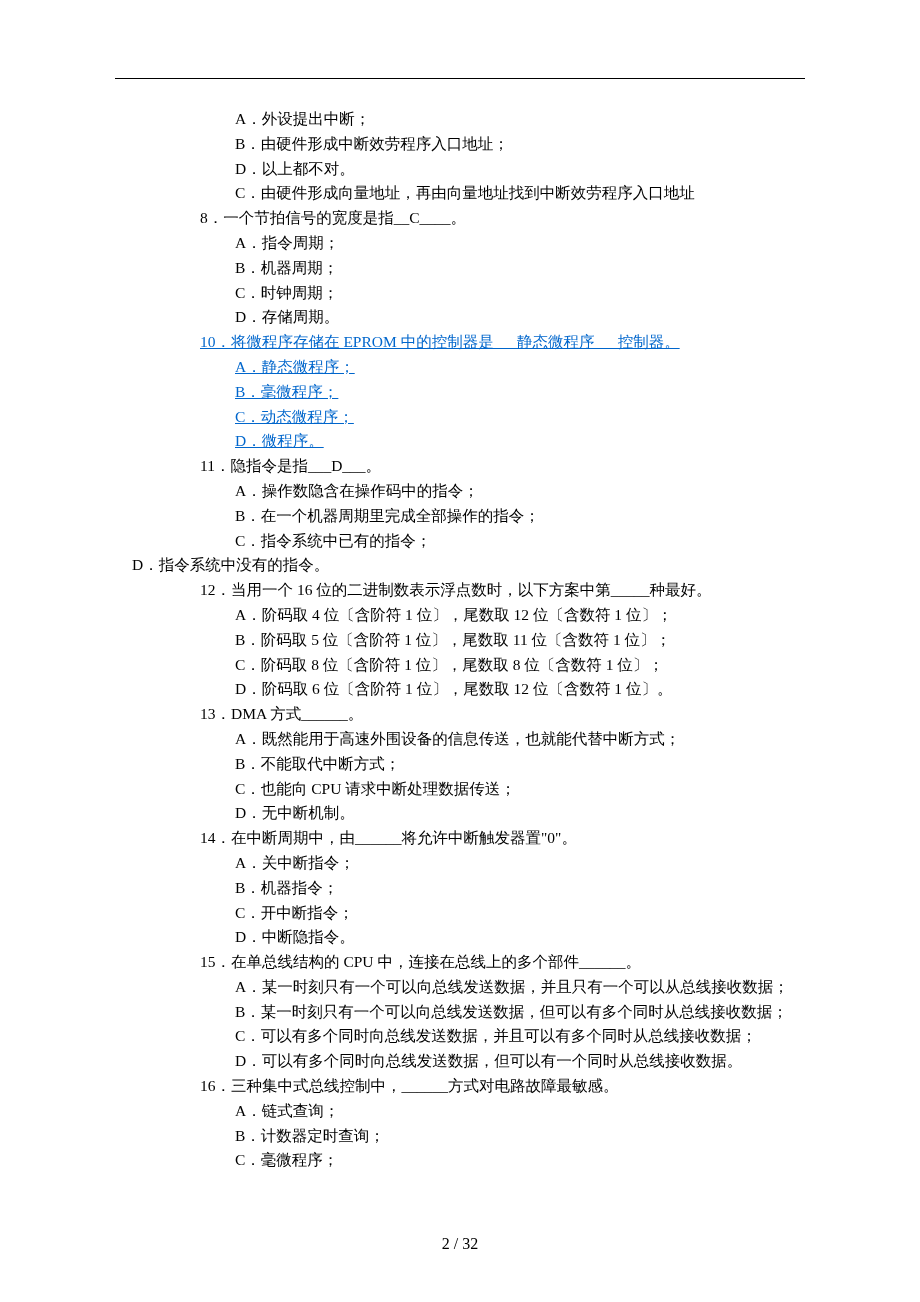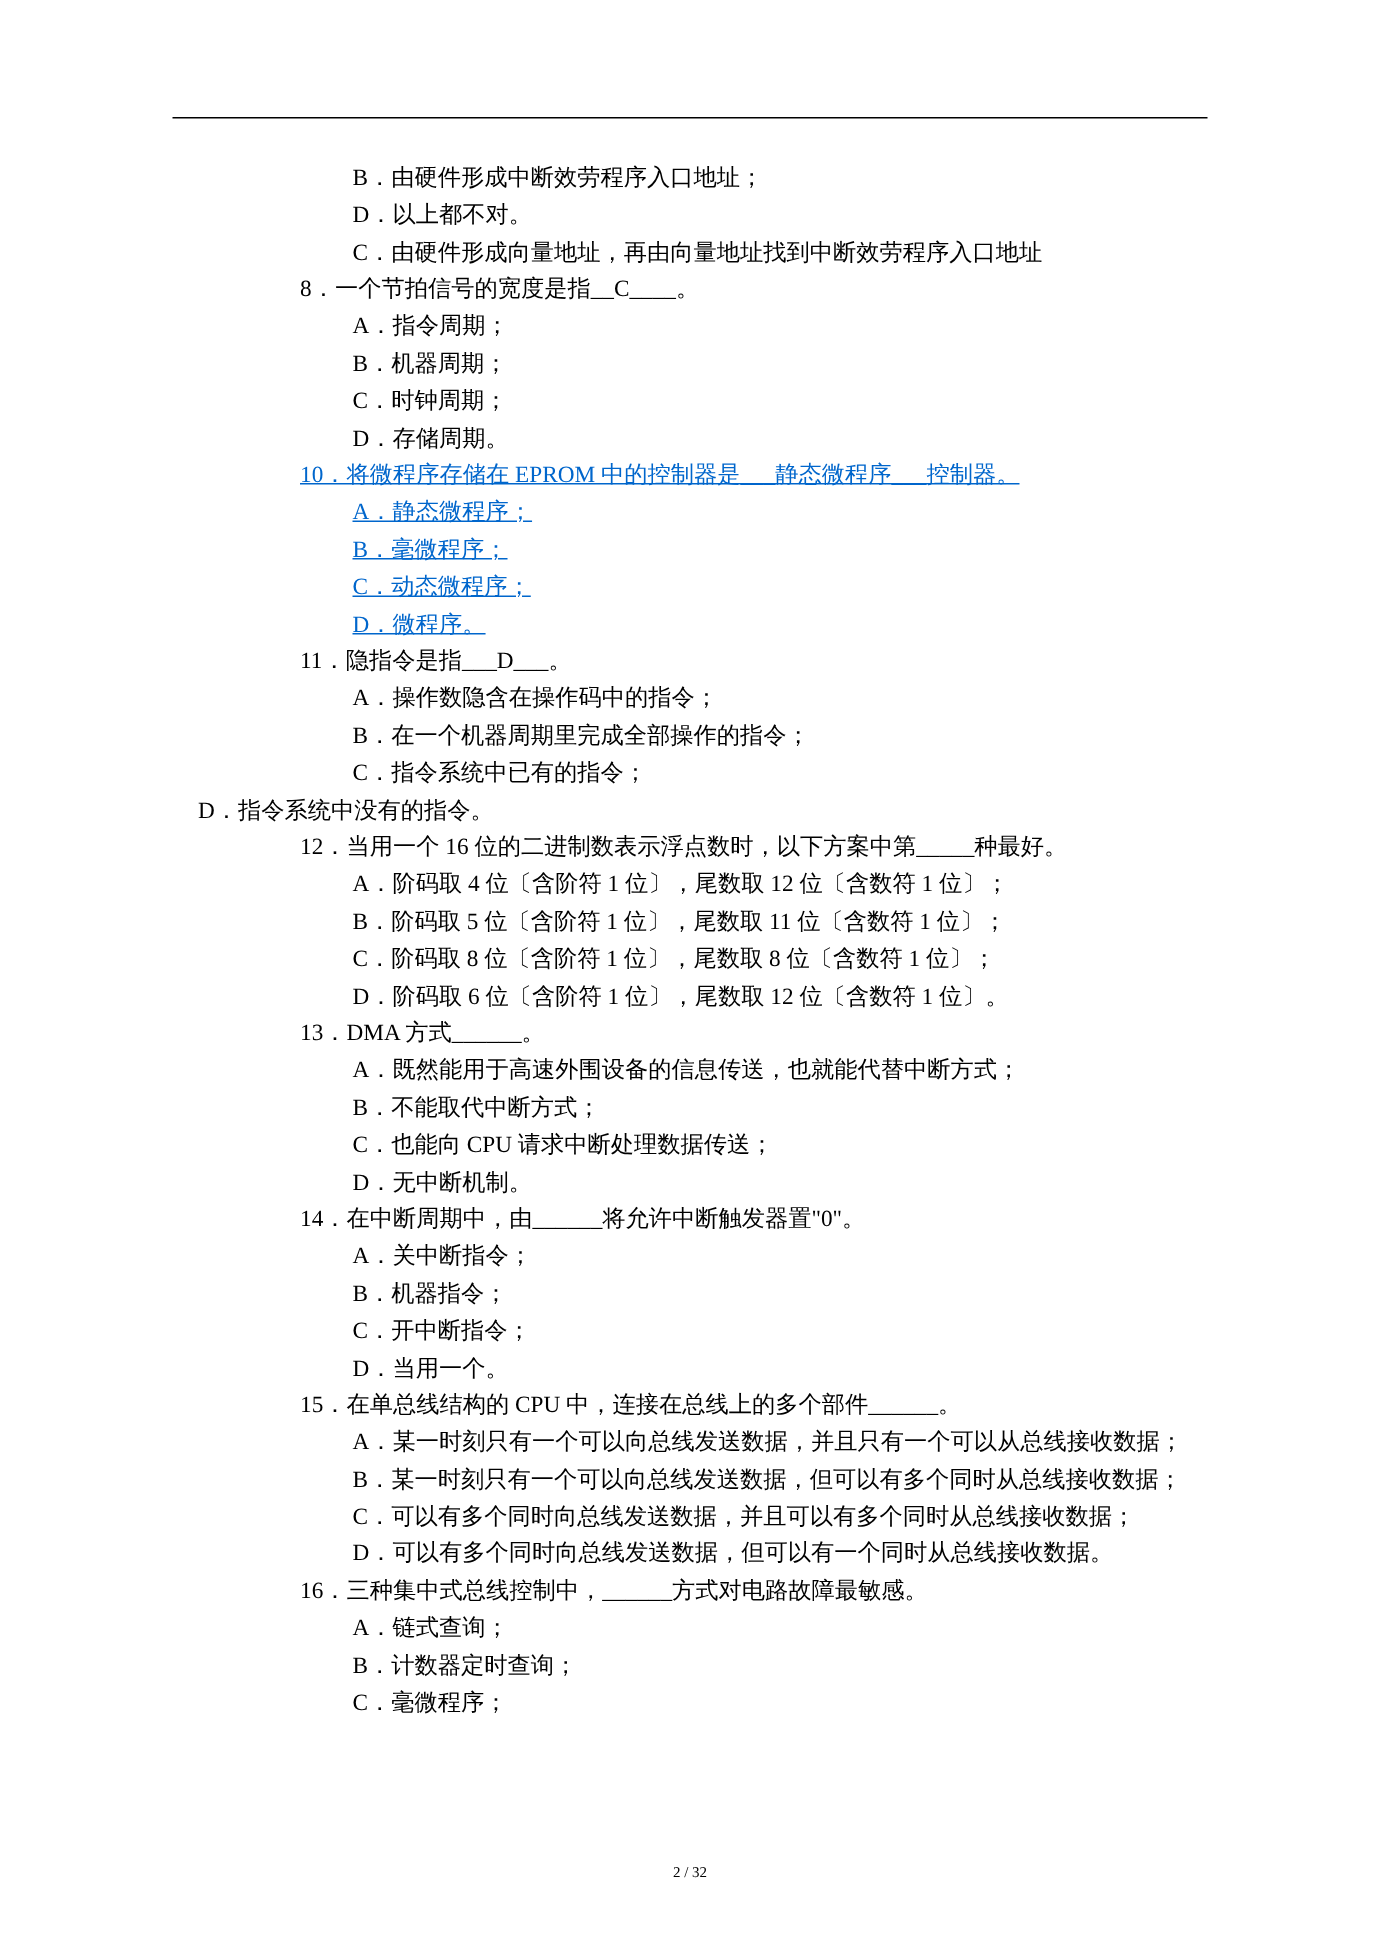--- a/index.html
+++ b/index.html
@@ -34,30 +34,31 @@
     .outdent {
       padding-left: 17px;
     }
     .blue { color: #0066cc; text-decoration: underline; }
     .footer {
       position: absolute;
       bottom: 45px;
       left: 0;
       right: 0;
       text-align: center;
-      font-size: 10px;
+      font-size: 16px;
       margin-top: 32px;
     }
   </style>
 </head>
 <body>
 
 <div class="page">
   <div class="header-line"></div>
   <div id="content">
+      <div class="option">A．外设提出中断；</div>
       <div class="option">B．由硬件形成中断效劳程序入口地址；</div>
       <div class="option">D．以上都不对。</div>
       <div class="option">C．由硬件形成向量地址，再由向量地址找到中断效劳程序入口地址</div>
       <div class="question">8．一个节拍信号的宽度是指__C____。</div>
       <div class="option">A．指令周期；</div>
       <div class="option">B．机器周期；</div>
       <div class="option">C．时钟周期；</div>
       <div class="option">D．存储周期。</div>
       <div class="question blue">10．将微程序存储在 EPROM 中的控制器是___静态微程序___控制器。</div>
       <div class="option blue">A．静态微程序；</div>
@@ -76,21 +77,21 @@
       <div class="option">D．阶码取 6 位〔含阶符 1 位〕，尾数取 12 位〔含数符 1 位〕。</div>
       <div class="question">13．DMA 方式______。</div>
       <div class="option">A．既然能用于高速外围设备的信息传送，也就能代替中断方式；</div>
       <div class="option">B．不能取代中断方式；</div>
       <div class="option">C．也能向 CPU 请求中断处理数据传送；</div>
       <div class="option">D．无中断机制。</div>
       <div class="question">14．在中断周期中，由______将允许中断触发器置"0"。</div>
       <div class="option">A．关中断指令；</div>
       <div class="option">B．机器指令；</div>
       <div class="option">C．开中断指令；</div>
-      <div class="option">D．当用一个。</div>
+      <div class="option">D．中断隐指令。</div>
       <div class="question">15．在单总线结构的 CPU 中，连接在总线上的多个部件______。</div>
       <div class="option">A．某一时刻只有一个可以向总线发送数据，并且只有一个可以从总线接收数据；</div>
       <div class="option">B．某一时刻只有一个可以向总线发送数据，但可以有多个同时从总线接收数据；</div>
       <div class="option">C．可以有多个同时向总线发送数据，并且可以有多个同时从总线接收数据；</div>
       <div class="option">D．可以有多个同时向总线发送数据，但可以有一个同时从总线接收数据。</div>
       <div class="question">16．三种集中式总线控制中，______方式对电路故障最敏感。</div>
       <div class="option">A．链式查询；</div>
       <div class="option">B．计数器定时查询；</div>
       <div class="option">C．毫微程序；</div>
     </div>

